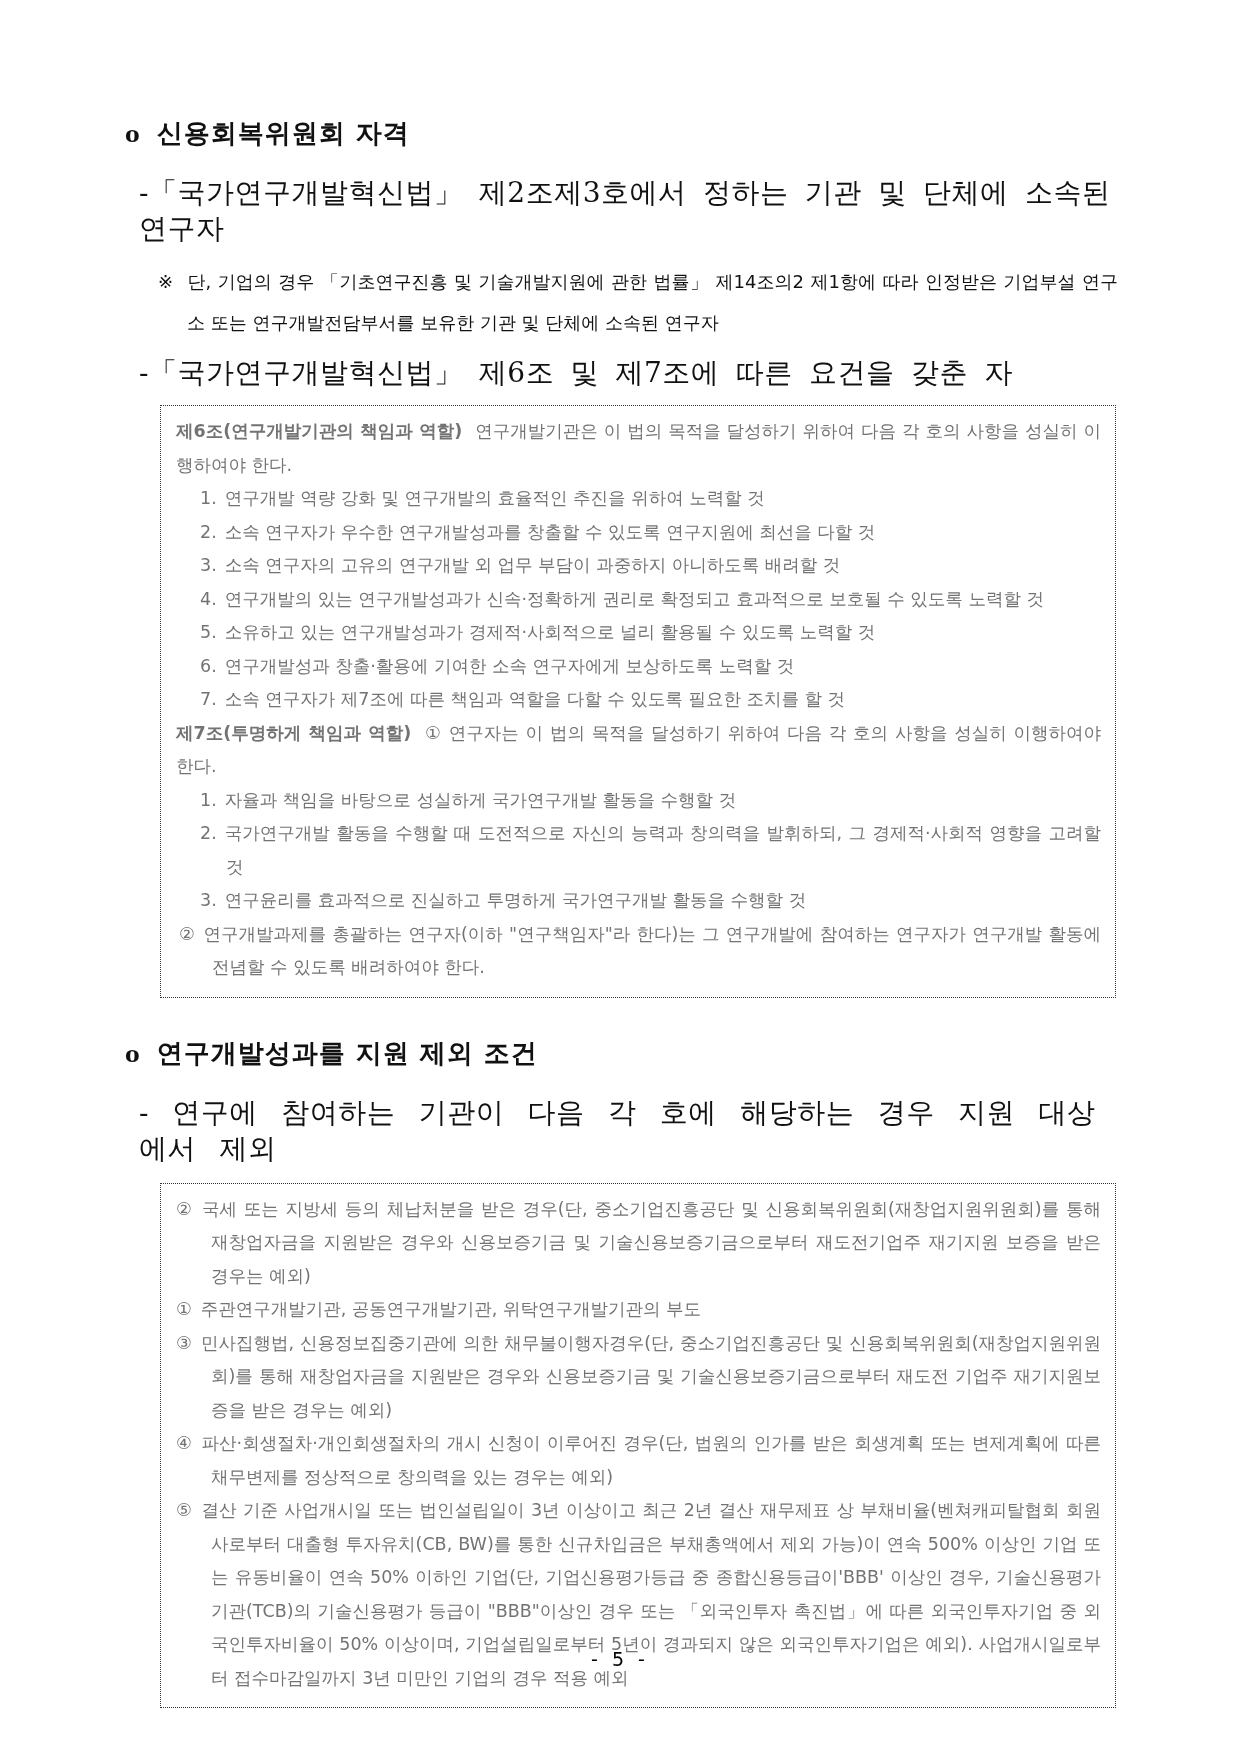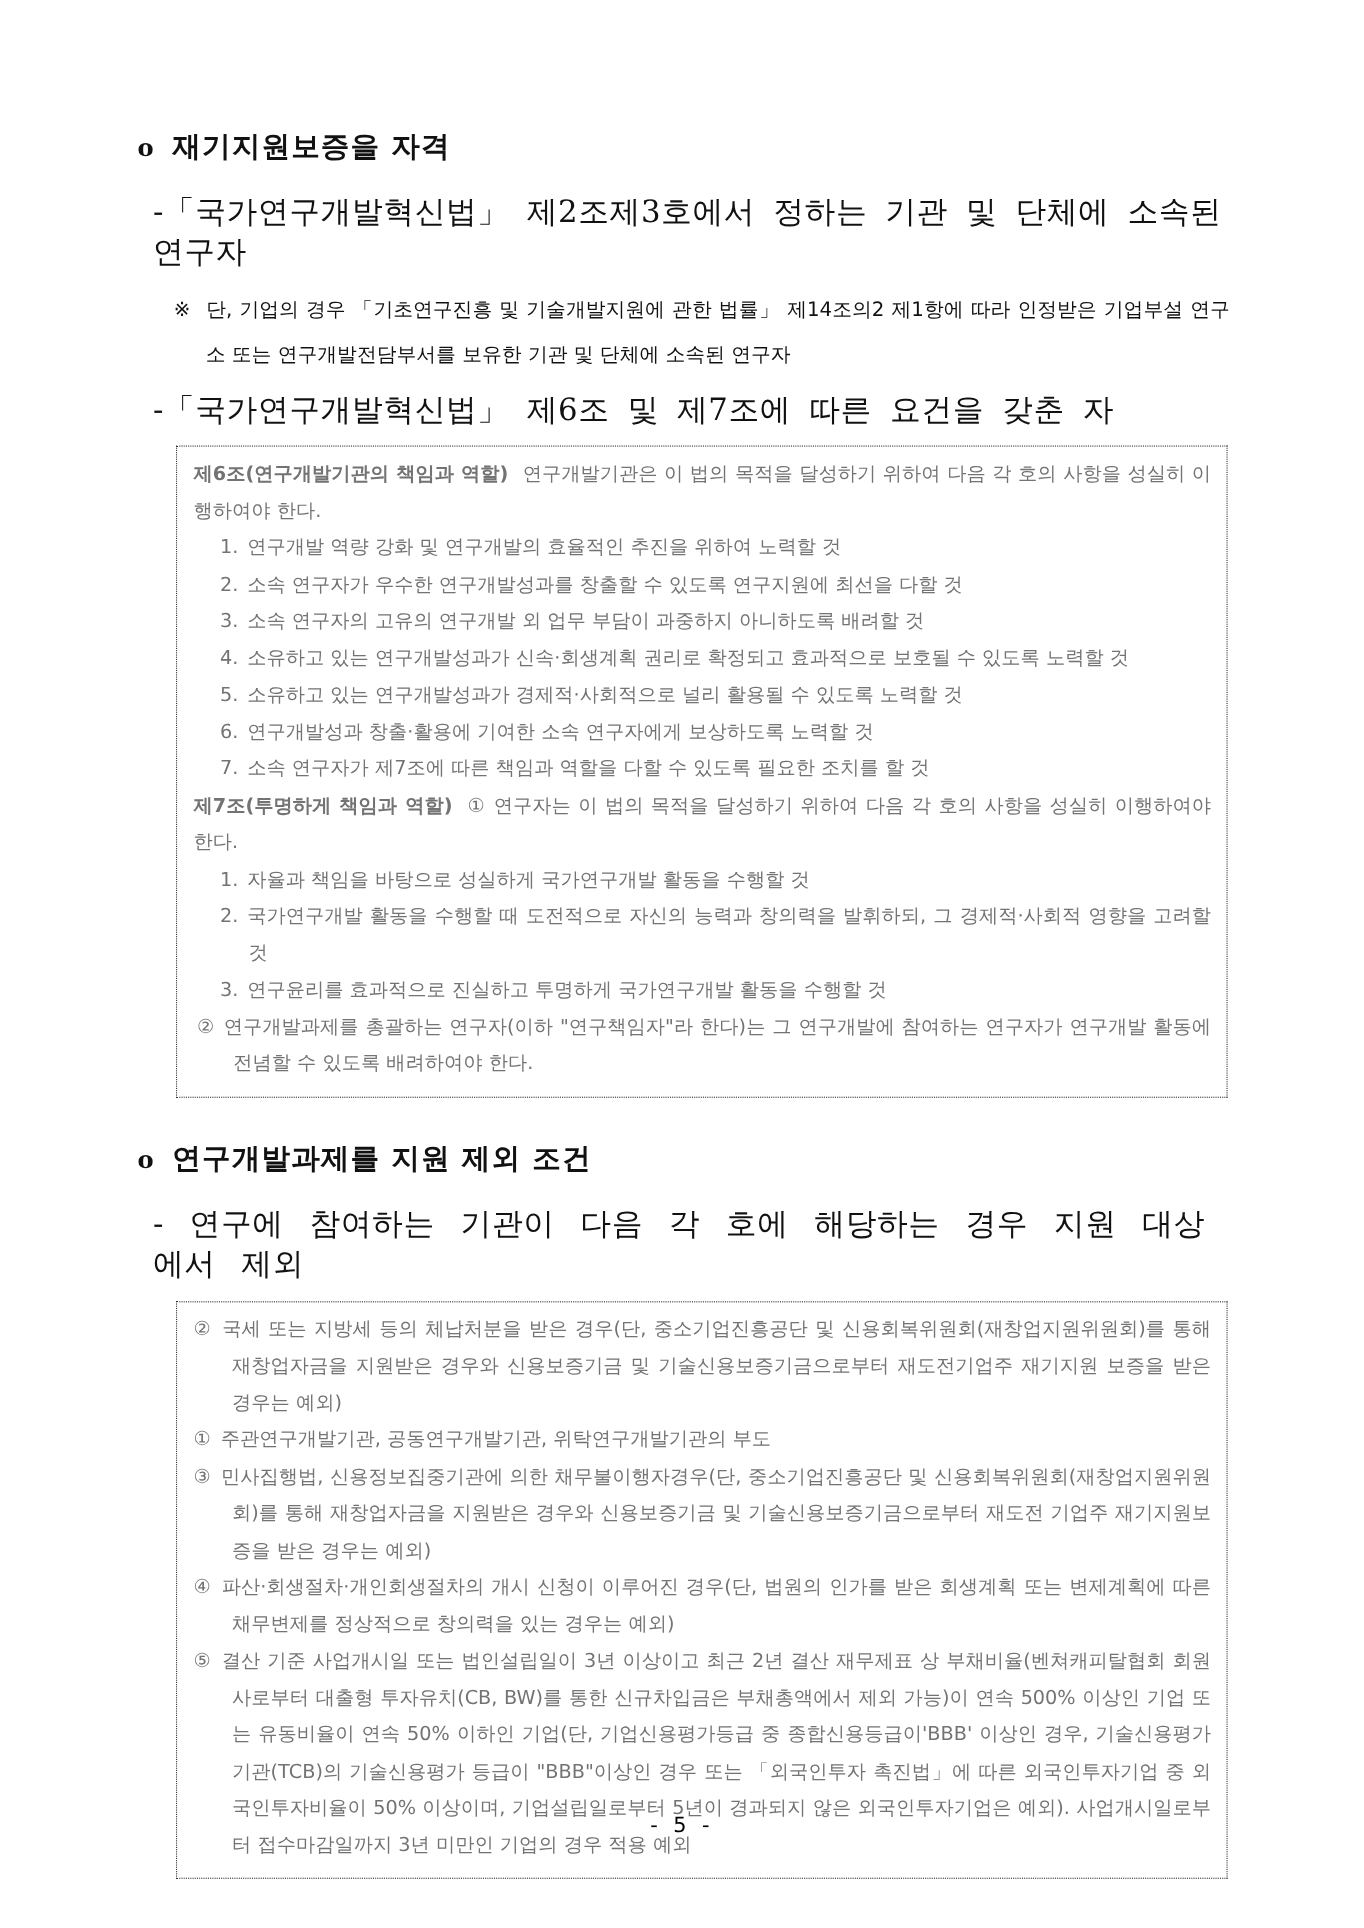--- a/index.html
+++ b/index.html
@@ -84,21 +84,21 @@
     color: #000;
   }
 </style>
 </head>
 <body>
 
 <div class="page">
 
   <div class="section-title">
     <span class="marker">o</span>
-    <span>재기지원보증을 자격</span>
+    <span>신용회복위원회 자격</span>
   </div>
 
   <div class="bullet">-「국가연구개발혁신법」 제2조제3호에서 정하는 기관 및 단체에 소속된 연구자</div>
 
   <div class="note">
     <span>※</span>
     <span class="law-text">단, 기업의 경우 「기초연구진흥 및 기술개발지원에 관한 법률」 제14조의2 제1항에 따라 인정받은 기업부설 연구소 또는 연구개발전담부서를 보유한 기관 및 단체에 소속된 연구자</span>
   </div>
 
   <div class="bullet">-「국가연구개발혁신법」 제6조 및 제7조에 따른 요건을 갖춘 자</div>
@@ -111,21 +111,21 @@
     <div class="law-item">
       <span class="num">1.</span><span>연구개발 역량 강화 및 연구개발의 효율적인 추진을 위하여 노력할 것</span>
     </div>
     <div class="law-item">
       <span class="num">2.</span><span>소속 연구자가 우수한 연구개발성과를 창출할 수 있도록 연구지원에 최선을 다할 것</span>
     </div>
     <div class="law-item">
       <span class="num">3.</span><span>소속 연구자의 고유의 연구개발 외 업무 부담이 과중하지 아니하도록 배려할 것</span>
     </div>
     <div class="law-item">
-      <span class="num">4.</span><span>소유하고 있는 연구개발성과가 신속·회생계획 권리로 확정되고 효과적으로 보호될 수 있도록 노력할 것</span>
+      <span class="num">4.</span><span>연구개발의 있는 연구개발성과가 신속·정확하게 권리로 확정되고 효과적으로 보호될 수 있도록 노력할 것</span>
     </div>
     <div class="law-item">
       <span class="num">5.</span><span>소유하고 있는 연구개발성과가 경제적·사회적으로 널리 활용될 수 있도록 노력할 것</span>
     </div>
     <div class="law-item">
       <span class="num">6.</span><span>연구개발성과 창출·활용에 기여한 소속 연구자에게 보상하도록 노력할 것</span>
     </div>
     <div class="law-item">
       <span class="num">7.</span><span>소속 연구자가 제7조에 따른 책임과 역할을 다할 수 있도록 필요한 조치를 할 것</span>
     </div>
@@ -143,21 +143,21 @@
     <div class="law-item">
       <span class="num">3.</span><span>연구윤리를 효과적으로 진실하고 투명하게 국가연구개발 활동을 수행할 것</span>
     </div>
     <div class="clause">
       <span class="num">②</span><span>연구개발과제를 총괄하는 연구자(이하 "연구책임자"라 한다)는 그 연구개발에 참여하는 연구자가 연구개발 활동에 전념할 수 있도록 배려하여야 한다.</span>
     </div>
   </div>
 
   <div class="section-title section2">
     <span class="marker">o</span>
-    <span>연구개발과제를 지원 제외 조건</span>
+    <span>연구개발성과를 지원 제외 조건</span>
   </div>
 
   <div class="bullet wide">- 연구에 참여하는 기관이 다음 각 호에 해당하는 경우 지원 대상에서 제외</div>
 
   <div class="dotted-box">
     <div class="excl-item">
       <span class="num">②</span><span>국세 또는 지방세 등의 체납처분을 받은 경우(단, 중소기업진흥공단 및 신용회복위원회(재창업지원위원회)를 통해 재창업자금을 지원받은 경우와 신용보증기금 및 기술신용보증기금으로부터 재도전기업주 재기지원 보증을 받은 경우는 예외)</span>
     </div>
     <div class="excl-item">
       <span class="num">①</span><span>주관연구개발기관, 공동연구개발기관, 위탁연구개발기관의 부도</span>

